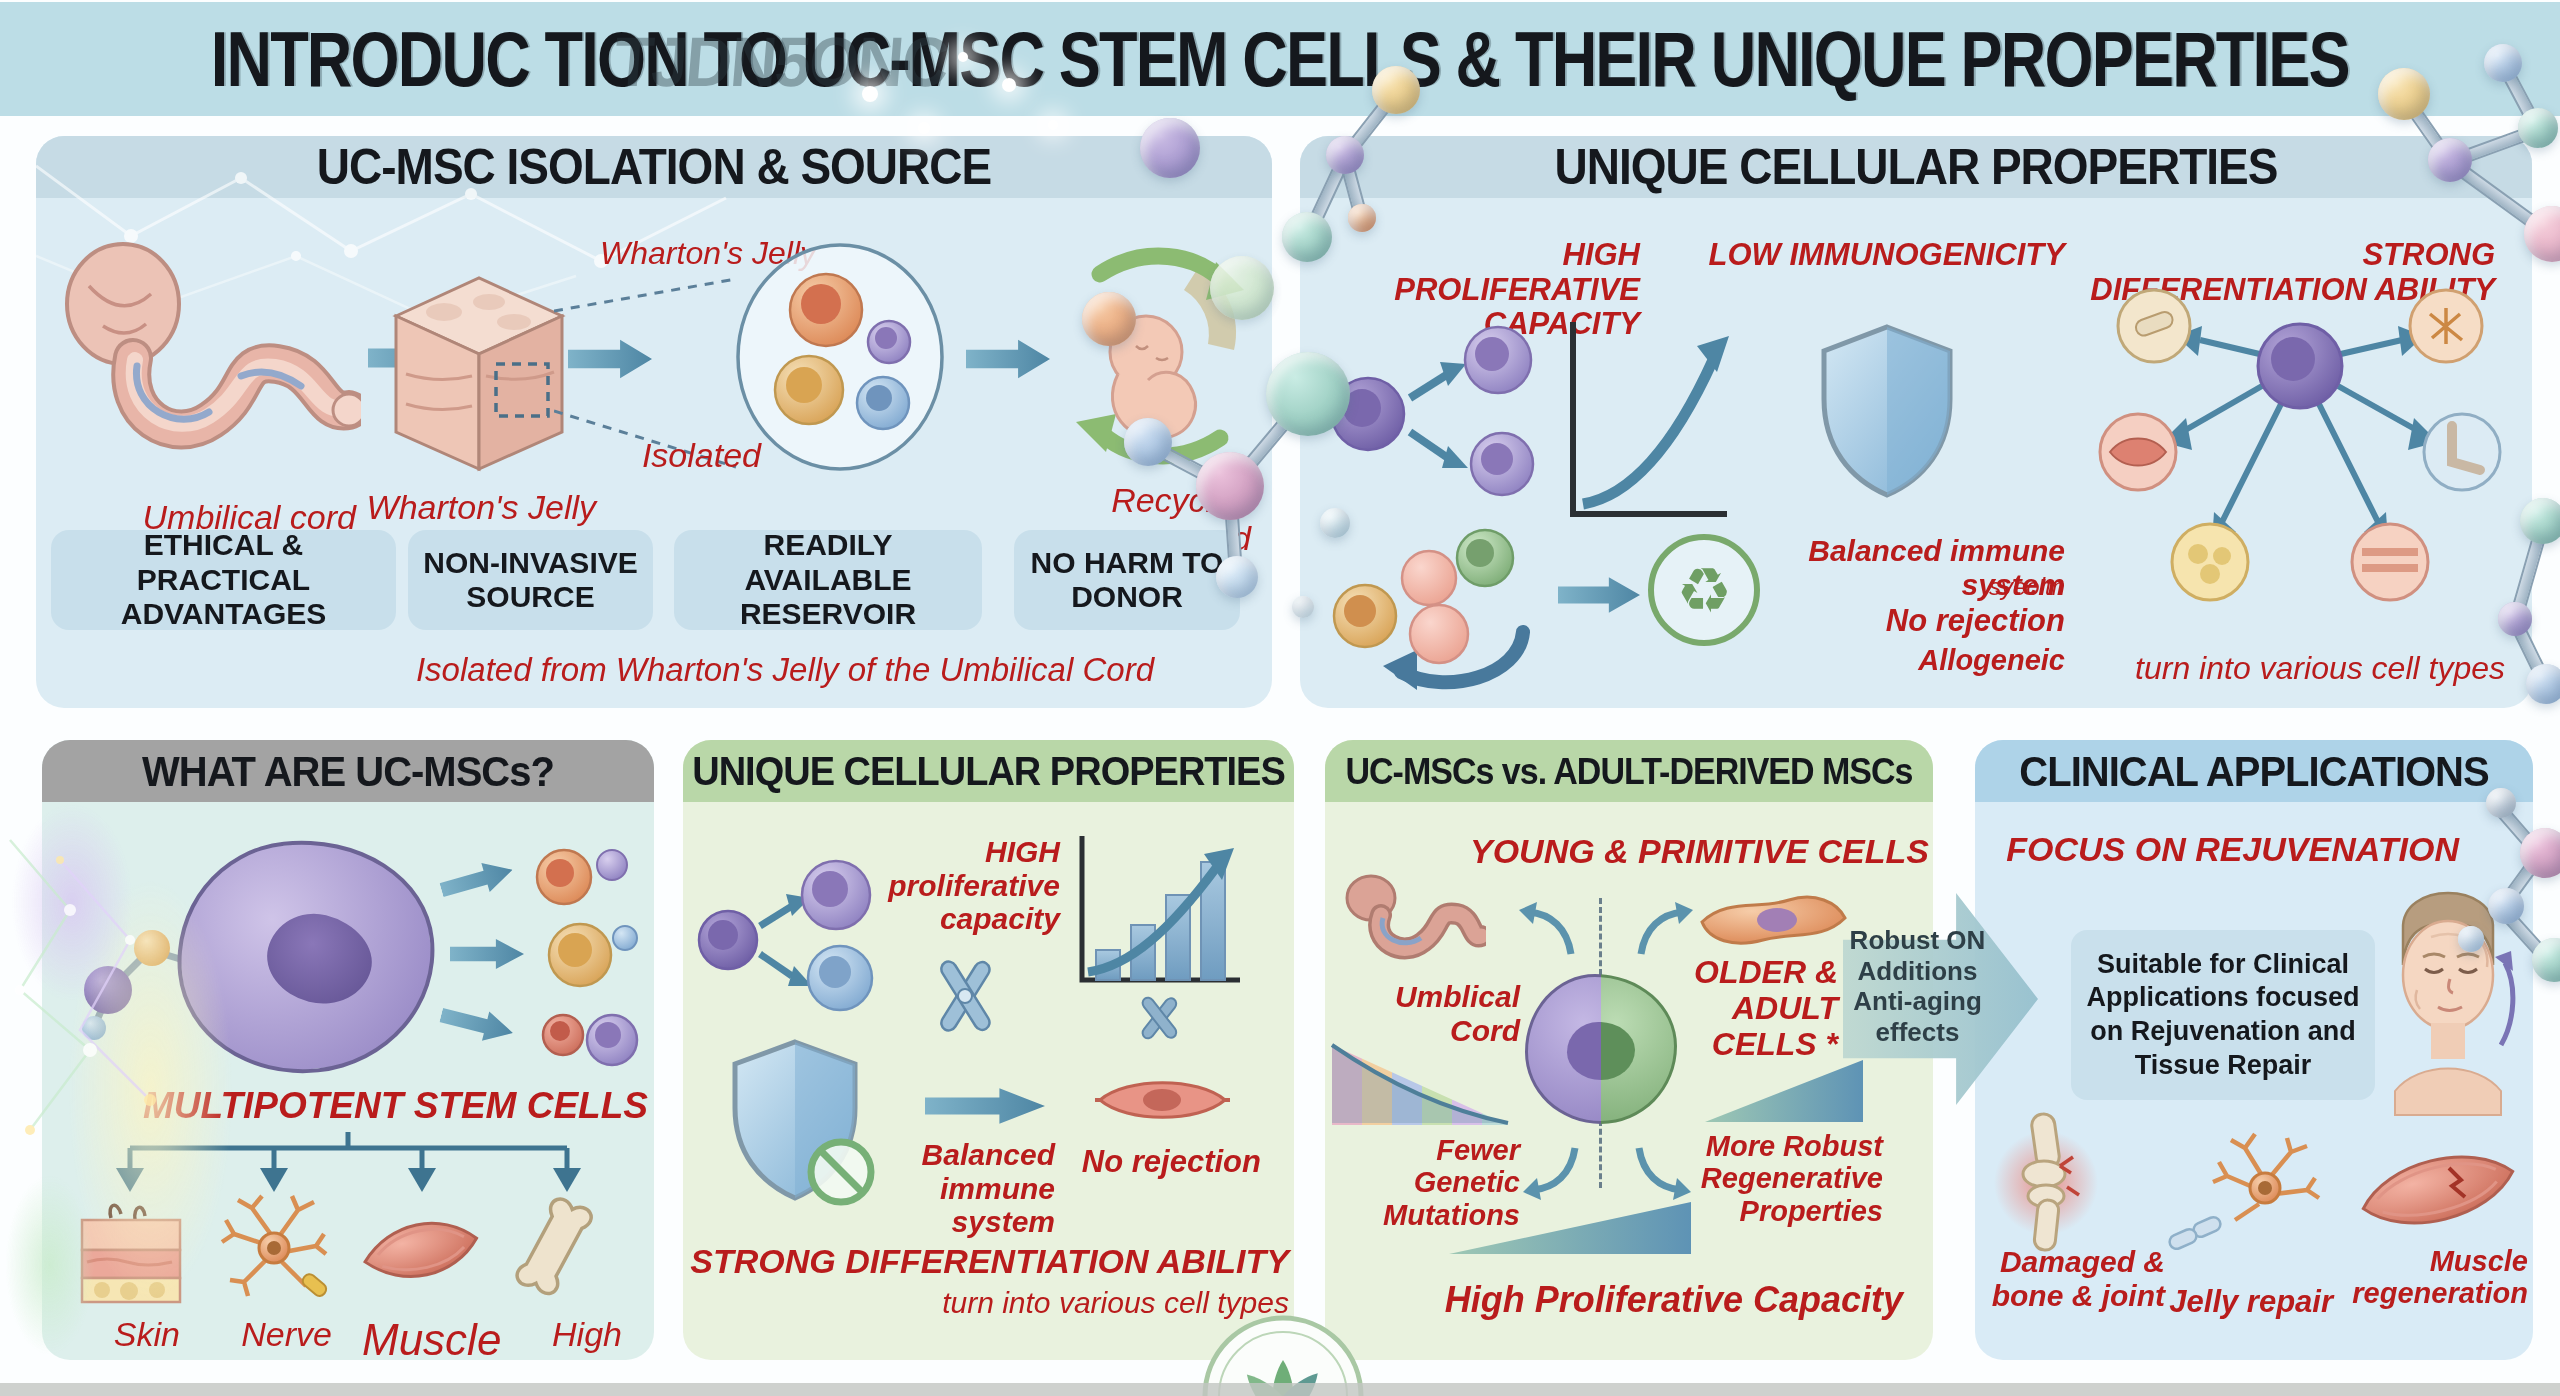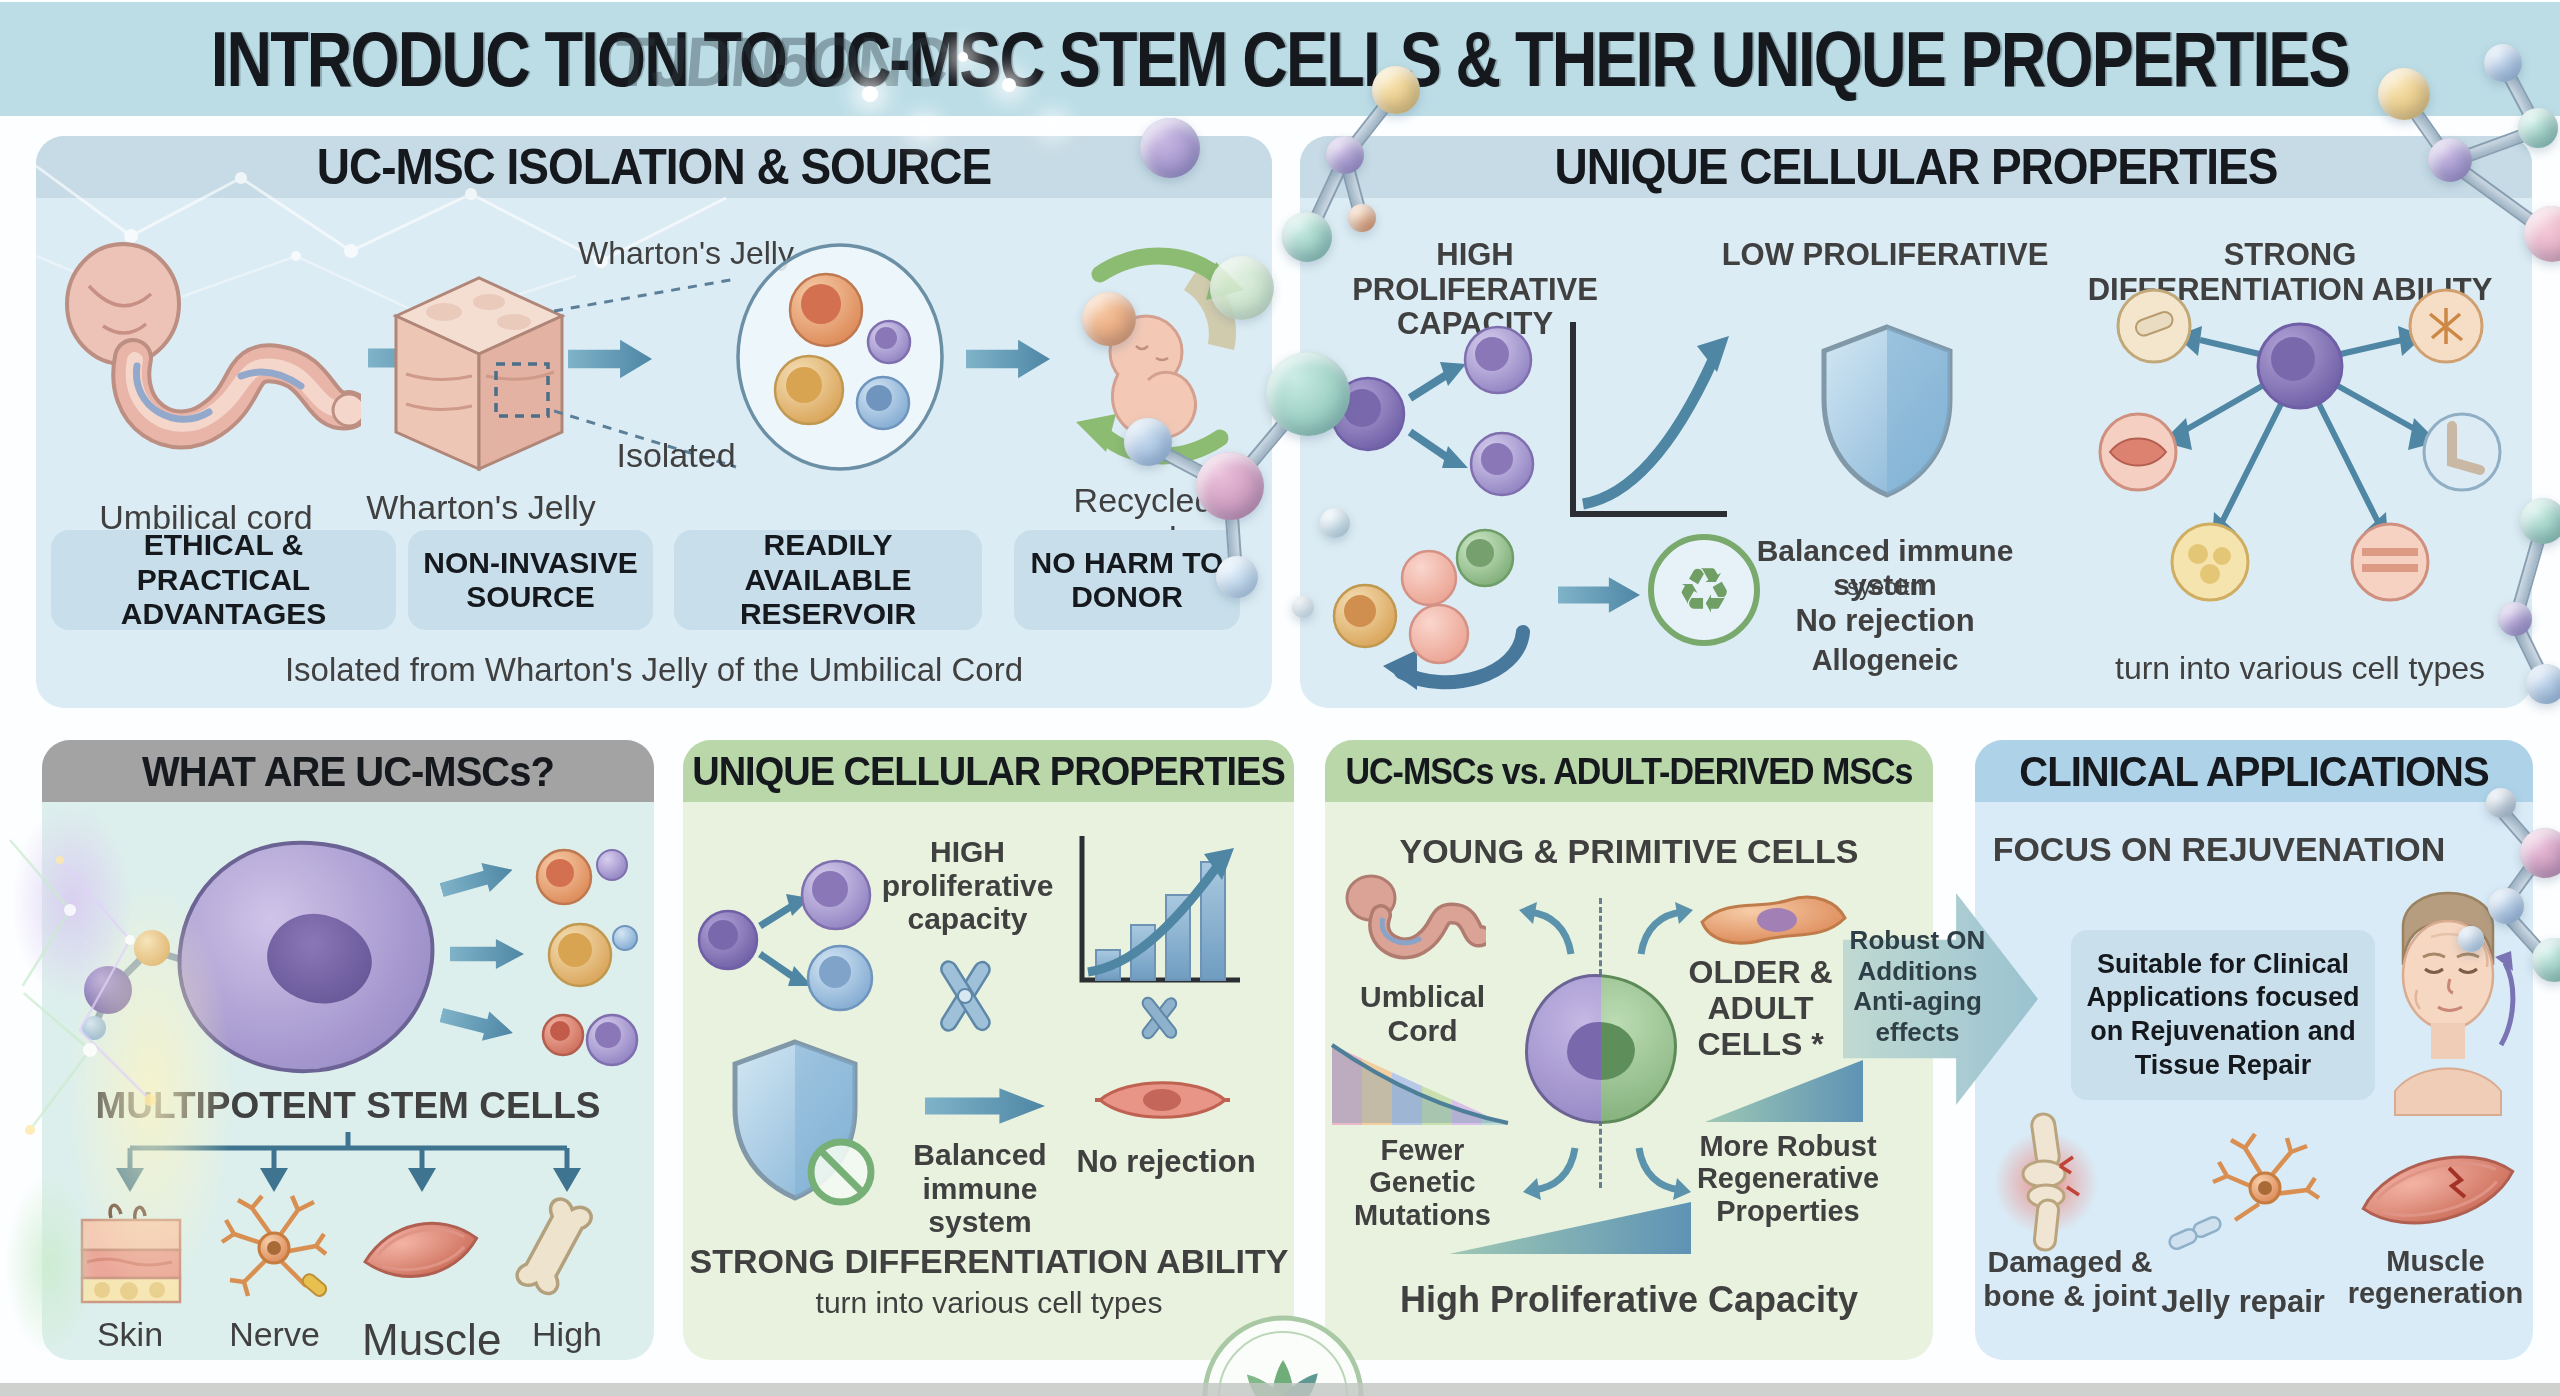--- a/index.html
+++ b/index.html
@@ -15,21 +15,21 @@
          color:#2e3e46;opacity:.38;transform:scaleX(.92) skewX(-5deg);letter-spacing:-2px;}
   
   .panel{position:absolute;border-radius:28px;z-index:1;}
   .phdr{position:absolute;left:0;right:0;top:0;height:62px;border-radius:28px 28px 0 0;
         display:flex;align-items:center;justify-content:center;}
   .phdr span{font-weight:bold;letter-spacing:-1px;transform:scaleY(1.08);white-space:nowrap;}
   .b-blue{background:#dcecf4;} .h-blue{background:#c6dbe5;}
   .b-teal{background:#ddefec;} .h-teal{background:#a3a3a3;text-align:center;}
   .b-green{background:#e9f2de;} .h-green{background:#b9d7a8;}
   .b-blue2{background:#d9ebf6;} .h-blue2{background:#aed3e8;}
-  .lbl{position:absolute;text-align:center;line-height:1.12;color:#404040;}
+  .lbl{position:absolute;text-align:right;line-height:1.12;color:#b91c1c;font-style:italic;}
   .bold{font-weight:bold;}
   .badge{position:absolute;background:#c8dfeb;border-radius:18px;display:flex;align-items:center;
          justify-content:center;text-align:center;font-weight:bold;font-size:30px;line-height:1.15;
          height:100px;padding:4px 8px;box-sizing:border-box;}
   .farrow{position:absolute;clip-path:polygon(0% 30%,62% 30%,62% 8%,100% 50%,62% 92%,62% 70%,0% 70%);
           background:linear-gradient(90deg,#7fb3c9,#4e86a4);}
   #bigarrow{position:absolute;left:1843px;top:893px;width:195px;height:212px;z-index:4;
           clip-path:polygon(0% 22%,58% 22%,58% 0%,100% 50%,58% 100%,58% 78%,0% 78%);
           background:linear-gradient(90deg,rgba(190,216,209,.95),rgba(150,192,206,.95));}
   #bigarrow-text{position:absolute;left:1845px;top:925px;width:145px;z-index:5;text-align:center;
@@ -194,21 +194,21 @@
   <div class="badge" style="left:638px;top:394px;width:308px">READILY AVAILABLE RESERVOIR</div>
   <div class="badge" style="left:978px;top:394px;width:226px">NO HARM TO DONOR</div>
   <div class="lbl" style="left:118px;top:516px;width:1000px;font-size:33px">Isolated from Wharton's Jelly of the Umbilical Cord</div>
 </section>
 
 <section class="panel b-blue" style="left:1300px;top:136px;width:1232px;height:572px;">
   <div class="phdr h-blue">
     <span style="font-size:46px">UNIQUE CELLULAR PROPERTIES</span>
   </div>
   <div class="lbl bold" style="left:10px;top:102px;width:330px;font-size:31px">HIGH PROLIFERATIVE CAPACITY</div>
-  <div class="lbl bold" style="left:405px;top:102px;width:360px;font-size:31px">LOW PROLIFERATIVE</div>
+  <div class="lbl bold" style="left:405px;top:102px;width:360px;font-size:31px">LOW IMMUNOGENICITY</div>
   <div class="lbl bold" style="left:785px;top:102px;width:410px;font-size:31px">STRONG DIFFERENTIATION ABILITY</div>
 
   <svg class="abs" style="left:20px;top:180px" width="300" height="190">
     <circle cx="48" cy="98" r="36" fill="url(#gPurpleD)" stroke="#6f5fa6" stroke-width="2.5"></circle>
         <circle cx="42" cy="92" r="19" fill="#7a68ad"></circle>
     <path d="M90,82 L128,58" stroke="#4e86a4" stroke-width="8"></path>
         <polygon points="120,46 146,48 128,70" fill="#4e86a4"></polygon>
     <path d="M90,116 L128,142" stroke="#4e86a4" stroke-width="8"></path>
         <polygon points="122,152 148,152 128,130" fill="#4e86a4"></polygon>
     <circle cx="178" cy="44" r="33" fill="url(#gPurple)" stroke="#7f6fae" stroke-width="2.5"></circle>

